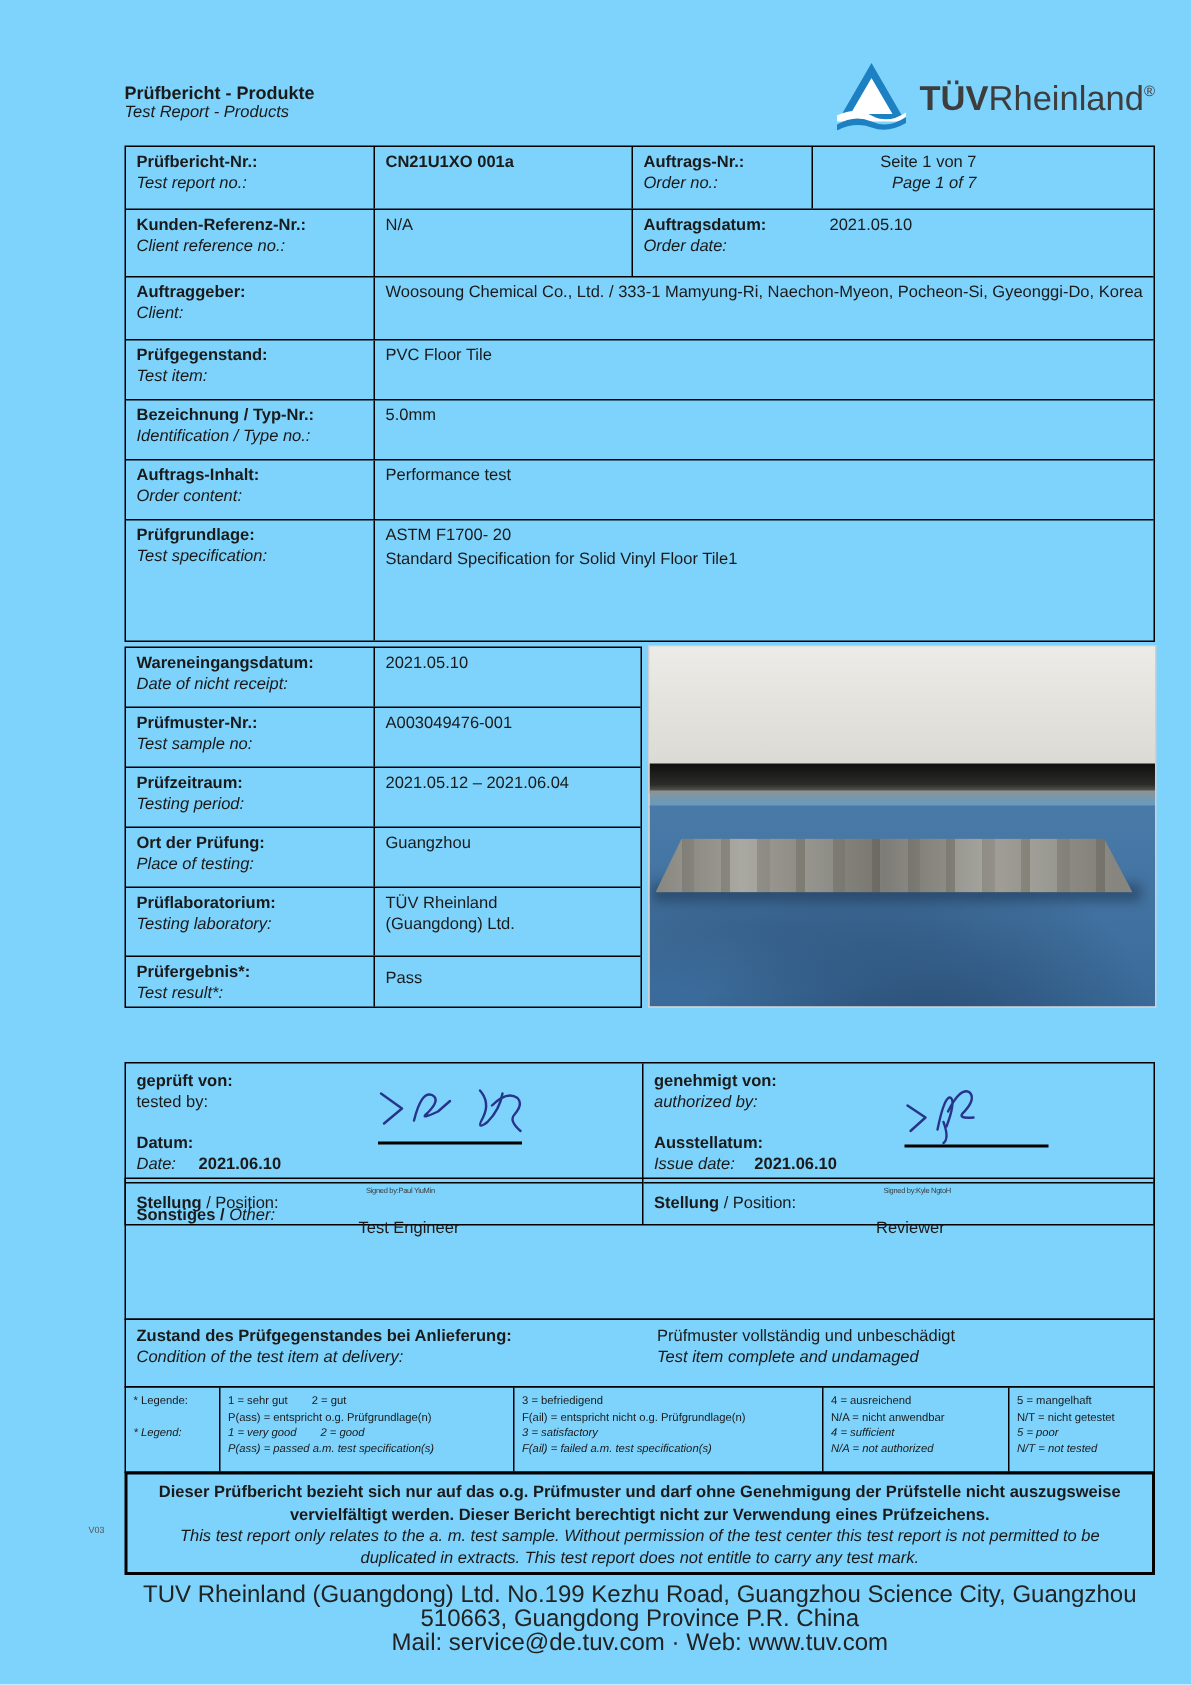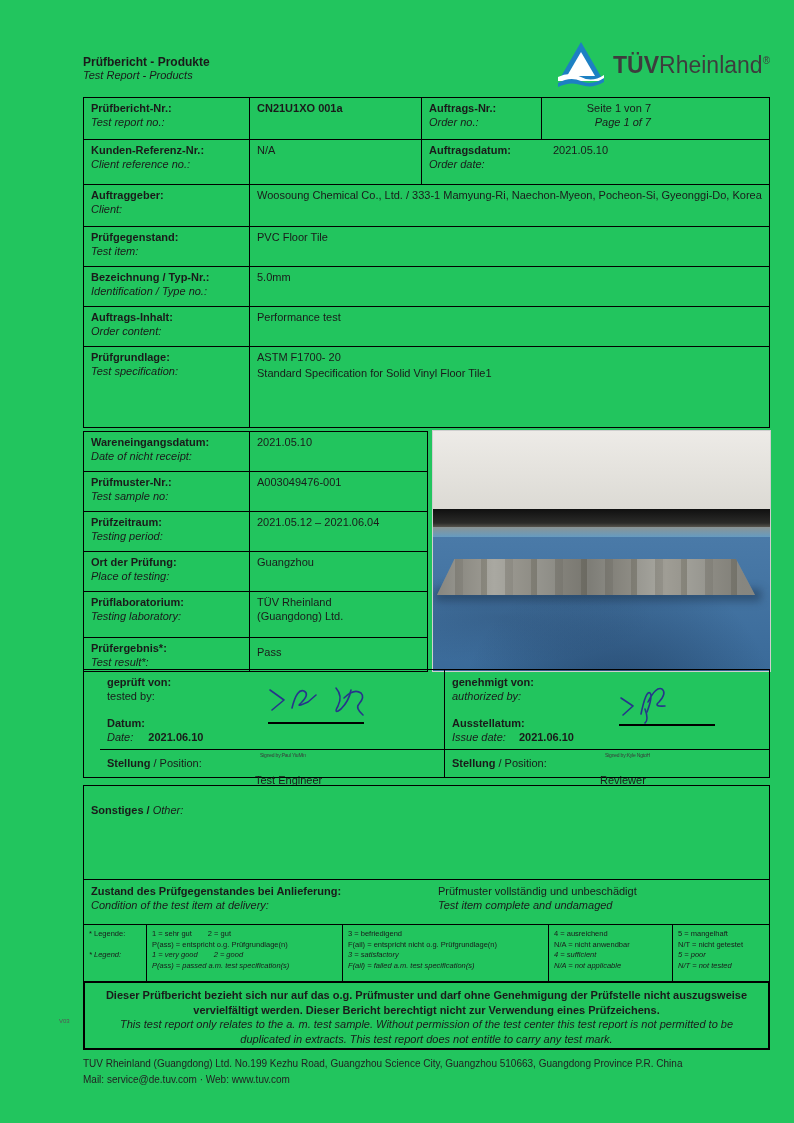--- a/index.html
+++ b/index.html
@@ -1,17 +1,17 @@
 <!DOCTYPE html>
 <html><head>
 <meta charset="utf-8">
 <style>
   * { margin:0; padding:0; box-sizing:border-box; }
   html,body { background:#ffffff; }
-  .page { position:relative; width:794px; height:1123px; background:#22c55e;
+  .page { position:relative; width:794px; height:1123px; background:#7dd3fc;
           font-family:"Liberation Sans", sans-serif; color:#1a1a1a; font-size:11px; overflow:hidden; }
   .b { font-weight:bold; }
   .i { font-style:italic; }
 
   
   .letterhead { position:absolute; left:83px; top:55px; width:687px; }
   .lh-de { font-weight:bold; font-size:12px; }
   .lh-en { font-style:italic; font-size:11px; }
   .logo { position:absolute; right:0; top:-14px; display:flex; align-items:center; gap:9px; }
   .logo-text { font-size:23px; color:#3d3d3d; white-space:nowrap; }
@@ -44,22 +44,22 @@
       background:radial-gradient(ellipse at 55% 130%, rgba(25,50,80,.55), rgba(0,0,0,0) 60%),
                  radial-gradient(ellipse at 20% 60%, rgba(30,55,85,.25), rgba(0,0,0,0) 40%),
                  linear-gradient(180deg,#4a7aa8,#3a6a99); }
   .ph-shadow { position:absolute; left:2px; top:158px; width:326px; height:12px; background:rgba(15,30,50,.4); filter:blur(4px); }
   .ph-plank { position:absolute; left:4px; top:128px; width:318px; height:36px;
       clip-path:polygon(5.5% 0, 94% 0, 100% 100%, 0 100%);
       background:linear-gradient(90deg, rgba(55,55,50,.3), rgba(0,0,0,0) 18%, rgba(45,45,40,.35) 48%, rgba(0,0,0,0) 72%, rgba(55,55,50,.3) 96%),
                  repeating-linear-gradient(90deg,#a9a8a1 0 18px,#94928a 18px 26px,#9f9d95 26px 44px,#8c8a80 44px 50px); }
 
   
-  .sig { position:absolute; left:83px; top:669px; width:687px; height:109px; border:1px solid #000;
-         display:grid; grid-template-columns:345px 1fr;padding-left:16px; }
+  .sig { position:absolute; left:83px; top:708px; width:687px; height:109px; border:1px solid #000;
+         display:grid; grid-template-columns:345px 1fr; }
   .sig-half { position:relative; }
   .sig-left { border-right:1px solid #000; }
   .sig-lbls { position:absolute; left:7px; top:5px; line-height:14px; }
   .sig-date { position:absolute; left:7px; top:46px; line-height:14px; }
   .sig-art { position:absolute; width:130px; height:52px; }
   .art-l { left:164px; top:4px; }
   .art-r { left:170px; top:6px; }
   .sig-line { position:absolute; left:4px; bottom:2px; width:96px; border-bottom:2px solid #000; }
   .sig-row { position:absolute; left:0; right:0; bottom:0; height:28px; border-top:1px solid #000; padding:7px 0 0 7px; }
   .pos-val { position:absolute; left:155px; top:8px;margin-top:16px; }
@@ -76,21 +76,21 @@
   .lcol { padding:4px 3px 2px 5px; overflow:hidden; }
   .lcol + .lcol { border-left:1px solid #000; }
   .gap2 { margin-left:16px; }
 
   .disc { position:absolute; left:83px; top:981px; width:687px; height:69px; border:2px solid #000;
           text-align:center; padding:5px 12px 0; }
   .disc-de { font-weight:bold; font-size:11px; line-height:14.5px; }
   .disc-en { font-style:italic; font-size:11px; line-height:14.5px; }
   .v03 { position:absolute; left:59px; top:1018px; font-size:6px; color:#555; }
 
-  .footer { position:absolute; left:83px; top:1056px; width:687px; font-size:10px; line-height:16px; color:#222; }
+  .footer { position:absolute; left:83px; top:1056px; width:687px; text-align:center; font-size:16px; line-height:16px; color:#222; }
 
   .sigpath { stroke:#27348b; stroke-width:1.6; fill:none; stroke-linecap:round; stroke-linejoin:round; }
 </style>
 </head>
 <body>
 
 <div class="page">
 
   <div class="letterhead">
     <div class="lh-de">Prüfbericht - Produkte</div>
@@ -318,21 +318,21 @@
     <div class="lcol">
       <div>3 = befriedigend</div>
       <div>F(ail) = entspricht nicht o.g. Prüfgrundlage(n)</div>
       <div class="i">3 = satisfactory</div>
       <div class="i">F(ail) = failed a.m. test specification(s)</div>
     </div>
     <div class="lcol">
       <div>4 = ausreichend</div>
       <div>N/A = nicht anwendbar</div>
       <div class="i">4 = sufficient</div>
-      <div class="i">N/A = not applicable</div>
+      <div class="i">N/A = not authorized</div>
     </div>
     <div class="lcol">
       <div>5 = mangelhaft</div>
       <div>N/T = nicht getestet</div>
       <div class="i">5 = poor</div>
       <div class="i">N/T = not tested</div>
     </div>
   </div>
 
   <div class="disc">

